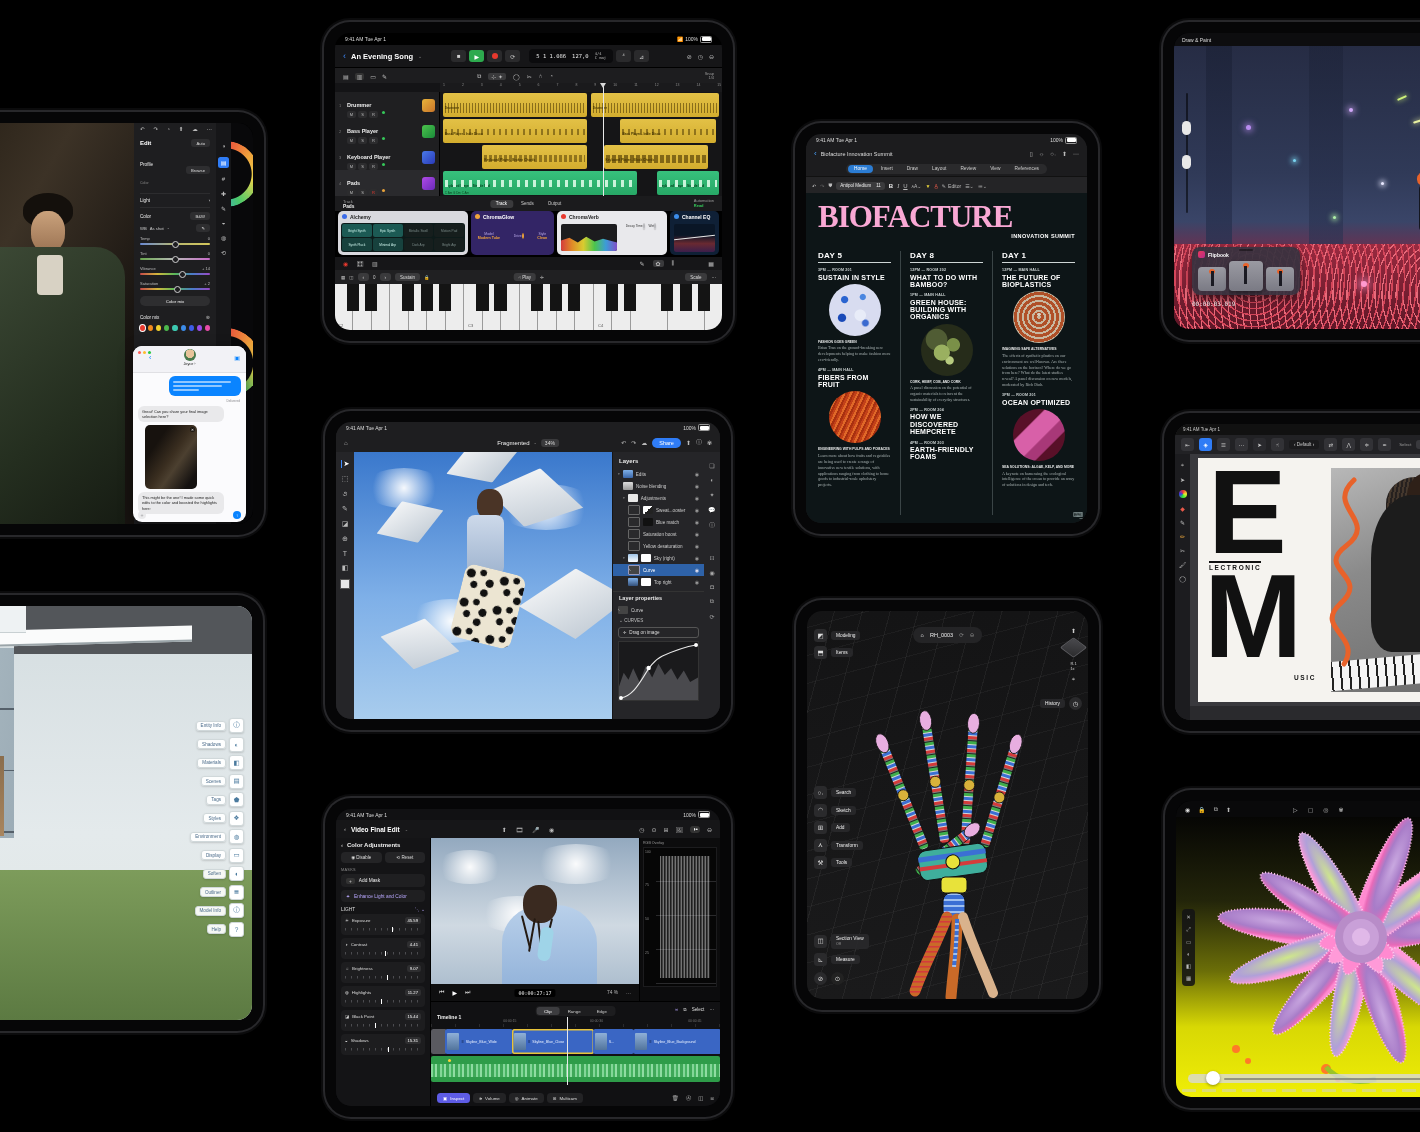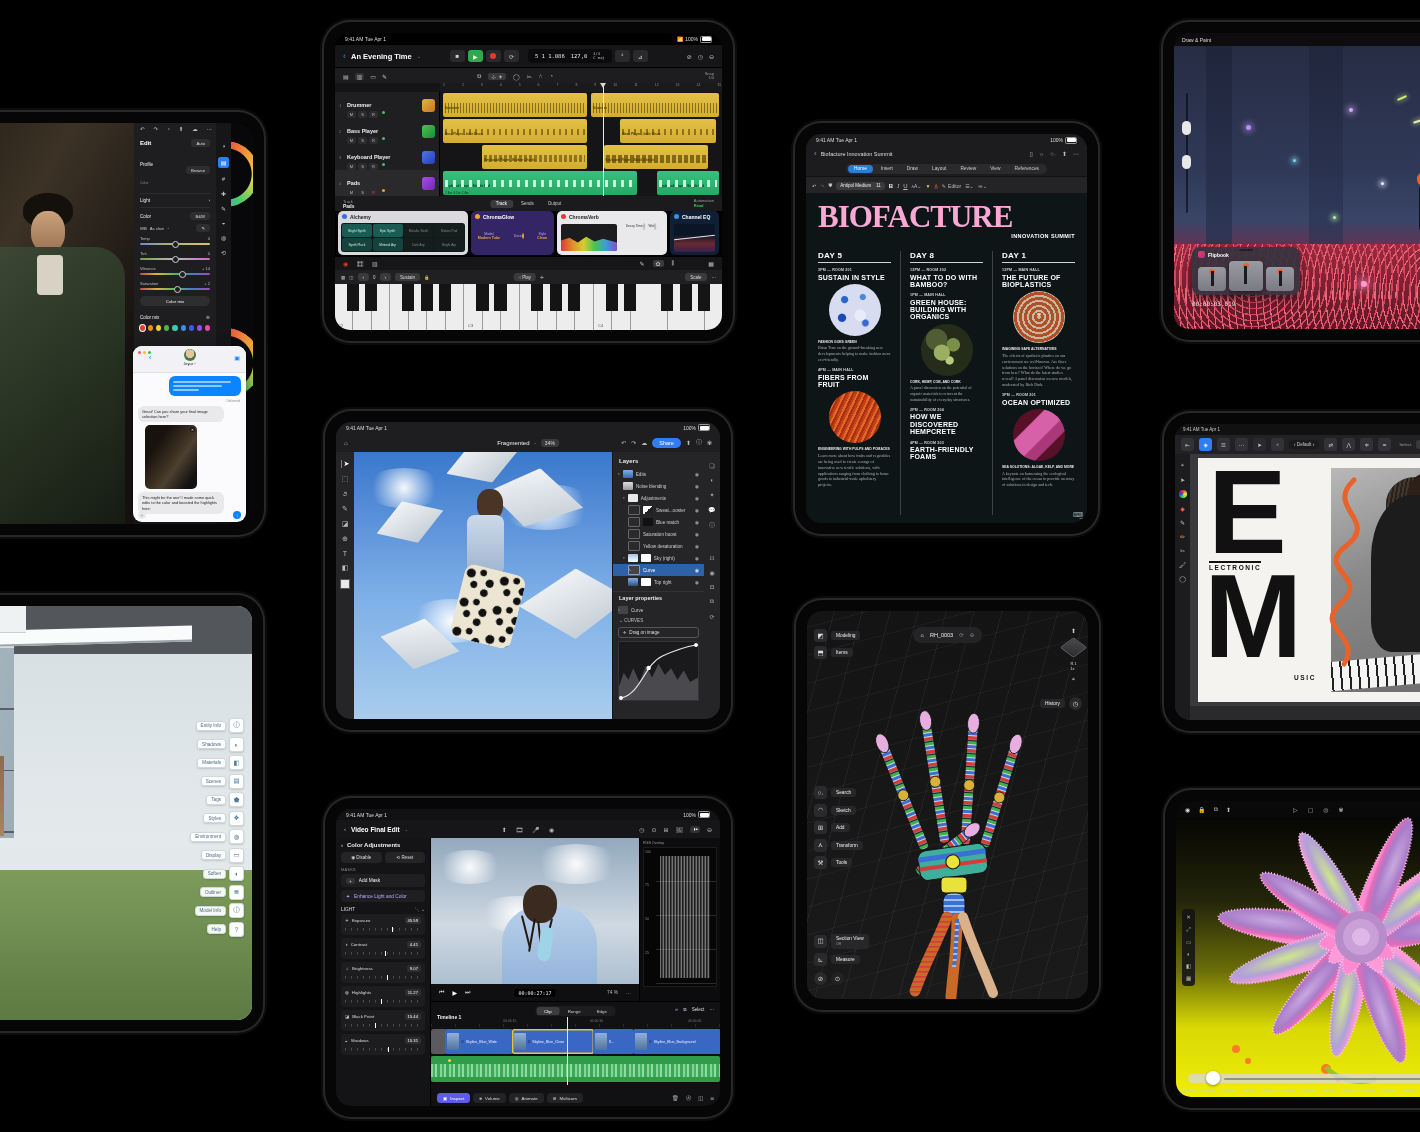--- a/index.html
+++ b/index.html
@@ -467,21 +467,21 @@
     <span class="batt">
           <span class="wifi">📶</span>
           <span>100%</span>
           <span class="bd">
             <i></i>
           </span>
         </span>
       </div>
   <div class="nav">
     <span class="back">‹</span>
-    <span class="ttl">An Evening Time</span>
+    <span class="ttl">An Evening Song</span>
     <span style="color:#888;font-size:5px">⌄</span>
     <div class="tr">
       <span class="tbtn">■</span>
       <span class="tbtn" style="background:#2daa4e;color:#fff">▶</span>
       <span class="tbtn">
             <i style="width:6px;height:6px;border-radius:50%;background:#e8392e"></i>
           </span>
       <span class="tbtn">⟳</span>
       <div class="lcd">
         <span>5 1 1.086</span>

